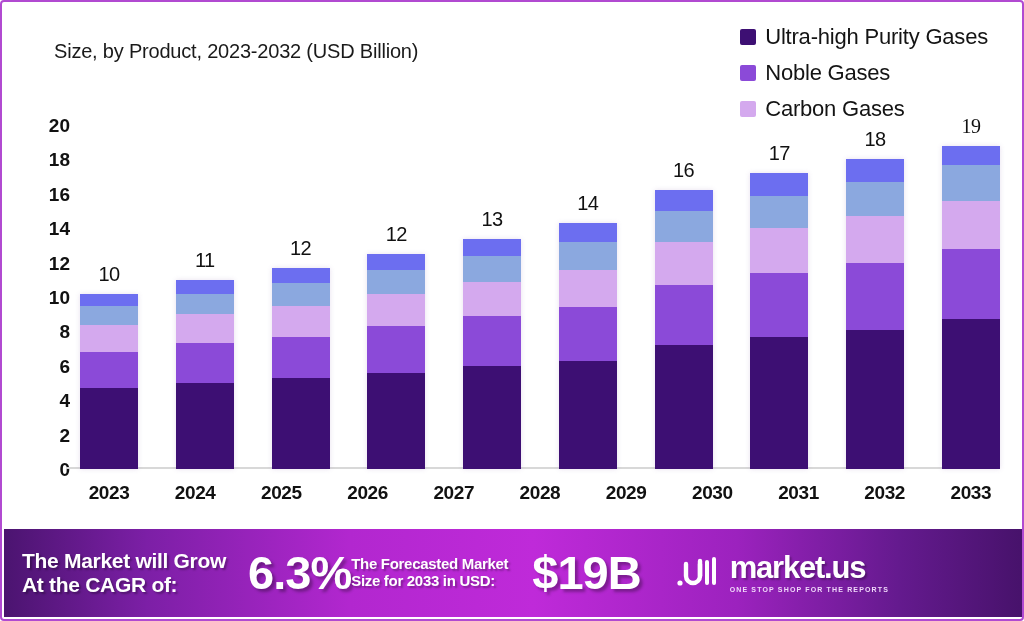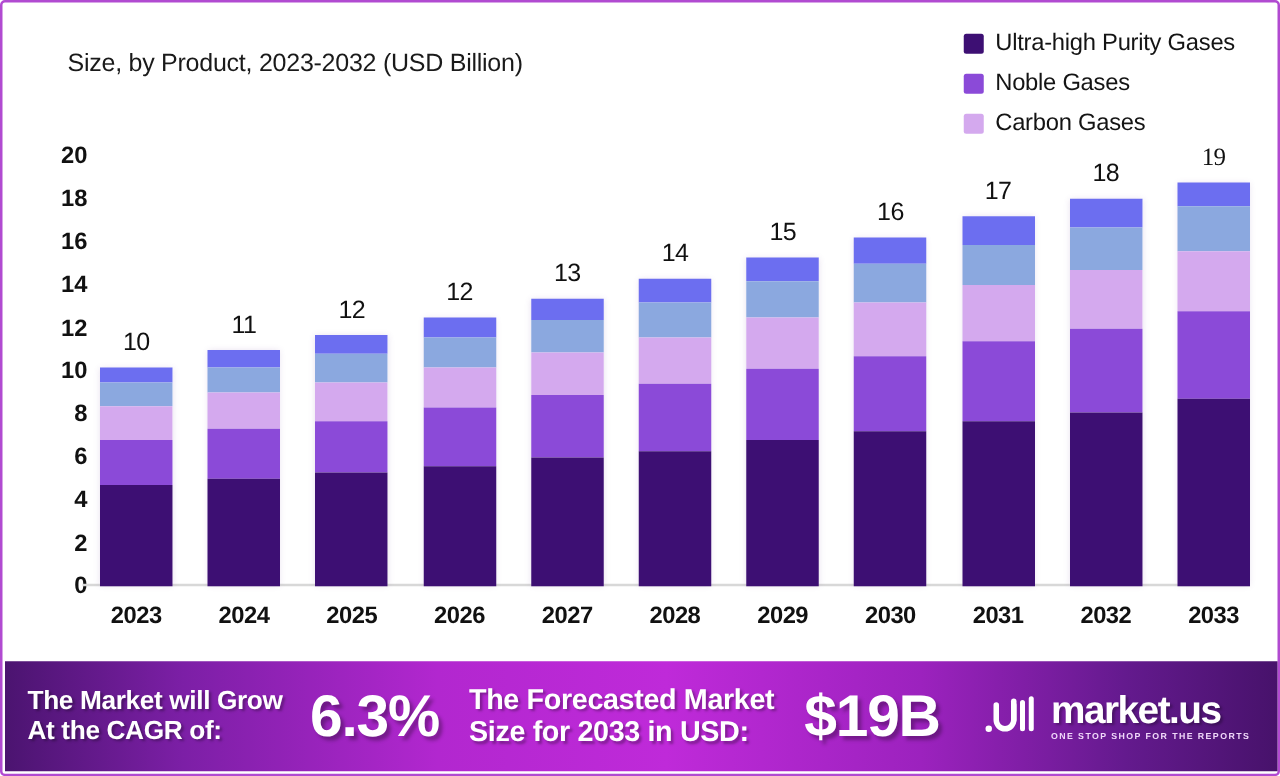--- a/index.html
+++ b/index.html
@@ -32,21 +32,21 @@
   
   .legend {
     position: absolute; right: 38px; top: 22px;
     display: flex; flex-direction: column; gap: 10px; align-items: flex-start;
   }
   .legend-item { display: flex; align-items: center; gap: 9px; }
   .legend-swatch {
     width: 16px; height: 16px; border-radius: 2px; flex: 0 0 auto;
   }
   .legend-label {
-    font-size: 19px; color: #141414; white-space: nowrap; letter-spacing: -0.2px;
+    font-size: 22px; color: #141414; white-space: nowrap; letter-spacing: -0.2px;
   }
 
   
   .plot {
     position: absolute;
     left: 78px; top: 123px;
     width: 920px; height: 344px;
   }
   .axis-y {
     position: absolute; left: -56px; top: -11px;
@@ -100,21 +100,21 @@
   }
   .footer-txt {
     color: #ffffff; font-weight: bold; line-height: 1.12;
     text-shadow: 2px 2px 2px rgba(0,0,0,0.30);
   }
   .cagr-label { margin-left: 18px; font-size: 21px; letter-spacing: -0.3px; }
   .cagr-value {
     margin-left: 22px; font-size: 47px; letter-spacing: -1px;
     text-shadow: 3px 3px 3px rgba(0,0,0,0.30);
   }
-  .size-label { margin-left: 24px; font-size: 23px; letter-spacing: -0.3px; }
+  .size-label { font-size: 15px; letter-spacing: -0.3px; }
   .size-value {
     margin-left: 24px; font-size: 47px; letter-spacing: -1px;
     text-shadow: 3px 3px 3px rgba(0,0,0,0.30);
   }
 
   .brand { display: flex; align-items: center; margin-left: 34px; }
   .brand-mark { width: 46px; height: 34px; flex: 0 0 auto; }
   .brand-text { margin-left: 9px; }
   .brand-name {
     color: #ffffff; font-size: 31px; font-weight: bold; letter-spacing: -1.2px;
@@ -221,30 +221,20 @@
           <div class="bar-stack" style="height: 245.96px;">
             <div class="seg" style="height: 44.0559%; background: rgb(61, 15, 115);"></div>
             <div class="seg" style="height: 21.6783%; background: rgb(139, 74, 216);"></div>
             <div class="seg" style="height: 15.3846%; background: rgb(212, 169, 238);"></div>
             <div class="seg" style="height: 11.1888%; background: rgb(139, 168, 223);"></div>
             <div class="seg" style="height: 7.69231%; background: rgb(108, 110, 240);"></div>
           </div>
           <div class="bar-value" style="bottom: 253.96px;">14</div>
         </div>
         <div class="bar-col">
-          <div class="bar-stack" style="height: 263.16px;">
-            <div class="seg" style="height: 44.4444%; background: rgb(61, 15, 115);"></div>
-            <div class="seg" style="height: 21.5686%; background: rgb(139, 74, 216);"></div>
-            <div class="seg" style="height: 15.6863%; background: rgb(212, 169, 238);"></div>
-            <div class="seg" style="height: 11.1111%; background: rgb(139, 168, 223);"></div>
-            <div class="seg" style="height: 7.18954%; background: rgb(108, 110, 240);"></div>
-          </div>
-          <div class="bar-value" style="bottom: 271.16px;">15</div>
-        </div>
-        <div class="bar-col">
           <div class="bar-stack" style="height: 278.64px;">
             <div class="seg" style="height: 44.4444%; background: rgb(61, 15, 115);"></div>
             <div class="seg" style="height: 21.6049%; background: rgb(139, 74, 216);"></div>
             <div class="seg" style="height: 15.4321%; background: rgb(212, 169, 238);"></div>
             <div class="seg" style="height: 11.1111%; background: rgb(139, 168, 223);"></div>
             <div class="seg" style="height: 7.40741%; background: rgb(108, 110, 240);"></div>
           </div>
           <div class="bar-value" style="bottom: 286.64px;">16</div>
         </div>
         <div class="bar-col">

